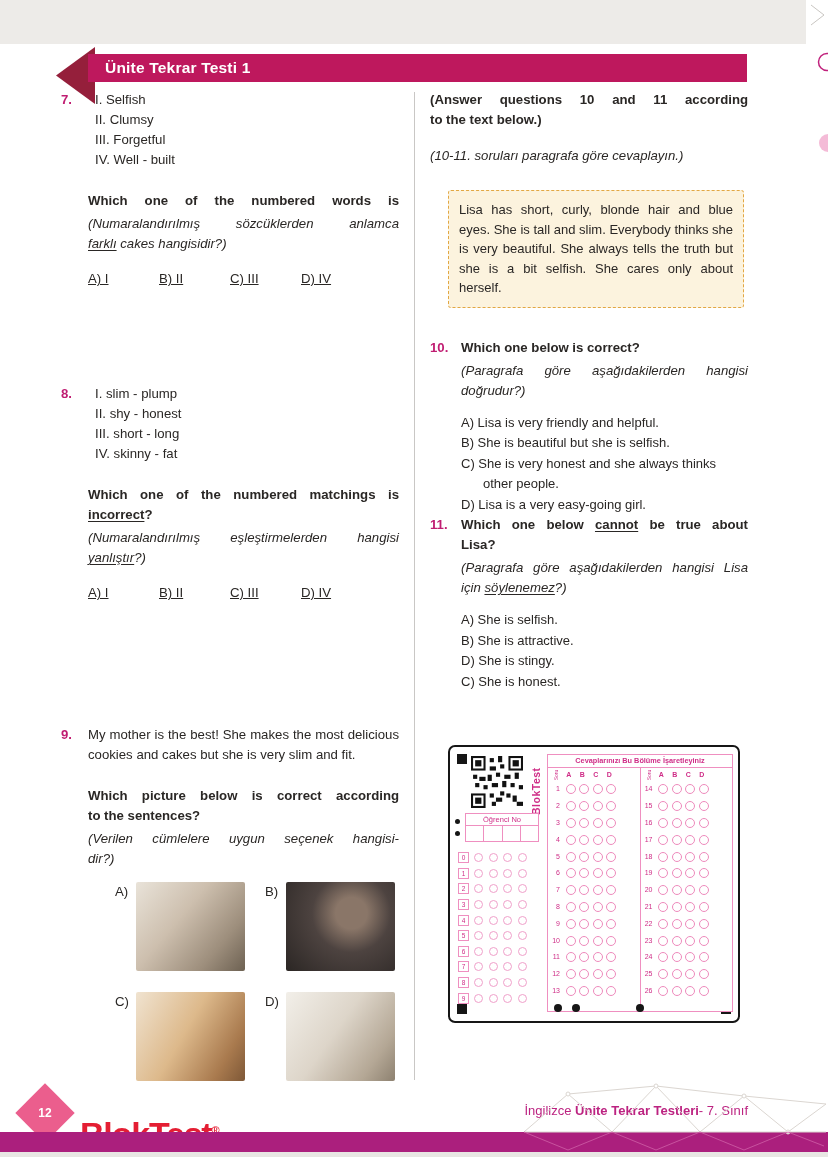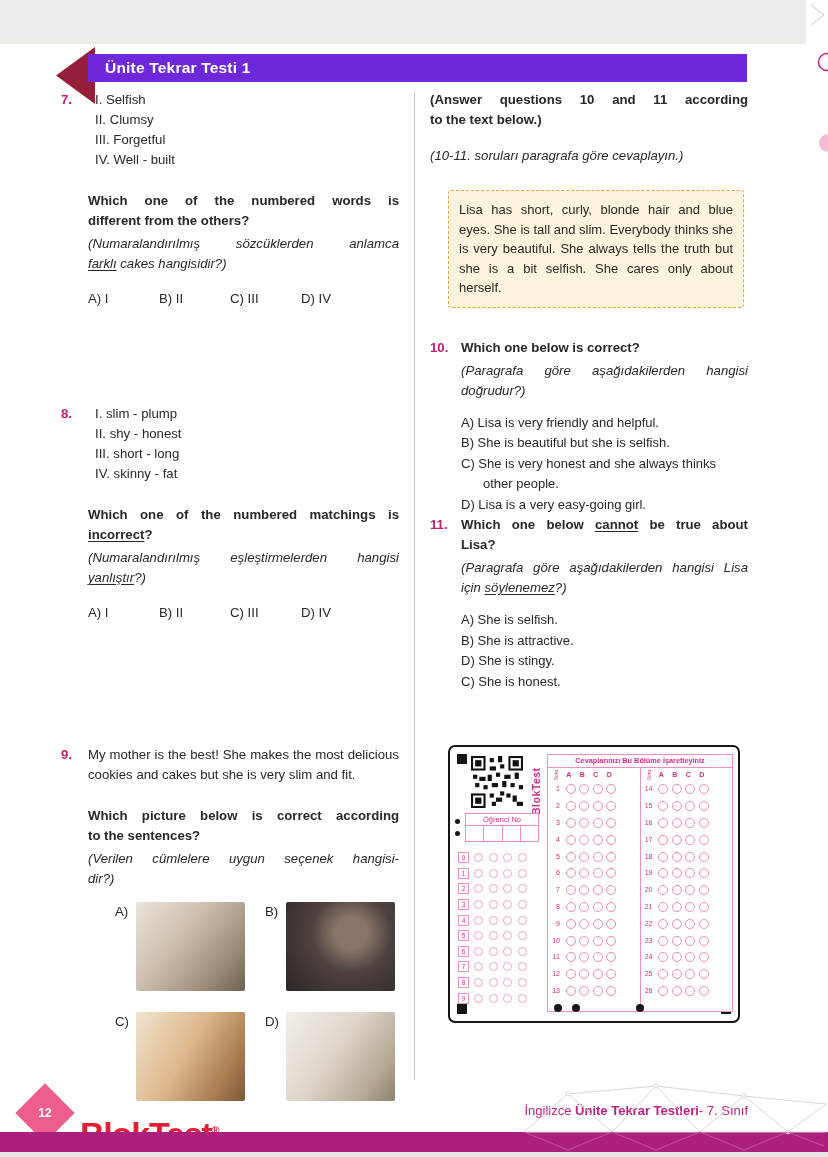--- a/index.html
+++ b/index.html
@@ -5,41 +5,41 @@
   * { margin:0; padding:0; box-sizing:border-box; }
   html,body { background:#d8d7d5; }
   body { font-family:"Liberation Sans", sans-serif; }
   .page { position:relative; width:828px; height:1157px; margin:0 auto; background:#ffffff; overflow:hidden; color:#2a2725; }
   .top-strip { position:absolute; left:0; top:0; right:0; height:44px; background:#edebe8; }
   .side-tab { position:absolute; right:0; top:0; width:22px; height:172px; background:#ffffff; }
   .deco-tr { position:absolute; right:0; top:0; }
 
   
   .header-arrow { position:absolute; left:56px; top:47px; width:39px; height:57px; background:#951f3b; clip-path:polygon(100% 0,100% 100%,0 50%); }
-  .header-bar { position:absolute; left:88px; top:54px; width:659px; height:28px; background:#6d28d9; color:#fff; font-weight:bold; font-size:15.5px; line-height:28px; padding-left:17px; letter-spacing:.2px; }
+  .header-bar { position:absolute; left:88px; top:54px; width:659px; height:28px; background:#be185d; color:#fff; font-weight:bold; font-size:15.5px; line-height:28px; padding-left:17px; letter-spacing:.2px; }
 
   .col-divider { position:absolute; left:414px; top:92px; width:1px; height:988px; background:#c9c7c5; }
 
   
   .col { position:absolute; top:90px; font-size:13.2px; line-height:20px; }
   .left-col { left:88px; width:311px; }
   .right-col { left:430px; width:318px; }
   .question { position:relative; }
   .qnum { position:absolute; left:-27px; top:0; font-weight:bold; color:#c01d72; }
   .right-col .question { padding-left:31px; }
   .right-col .qnum { left:0; }
   .items { padding-left:7px; }
   .num-item { display:block; }
   .qbold { font-weight:bold; margin-top:21px; }
   .qital { font-style:italic; margin-top:3px; }
   .jline { display:block; text-align:justify; text-align-last:justify; }
   .line { display:block; }
   .u { text-decoration:underline; text-underline-offset:2px; }
   .opts-row { display:flex; margin-top:15px; }
-  .opt { display:inline-block; width:71px; }
+  .opt { display:inline-block; width:71px;text-decoration:underline; }
   .qtext { text-align:justify; }
   #q8 { margin-top:95px; }
   #q9 { margin-top:122px; }
 
   
   .pics { margin-top:13px; margin-left:27px; display:grid; grid-template-columns:150px 150px; row-gap:21px; }
   .pic-cell { display:flex; align-items:flex-start; }
   .pic-label { width:21px; flex:none; }
   .photo { width:109px; height:89px; border-radius:2px; }
   .photo-a { background:linear-gradient(130deg,#e9e3d9 0%,#cdbfae 40%,#9d8e7c 75%,#6d6152 100%); }
@@ -123,21 +123,20 @@
     <section class="question" id="q7">
       <span class="qnum">7.</span>
       <div class="items">
           <span class="num-item">I. Selfish</span>
           <span class="num-item">II. Clumsy</span>
           <span class="num-item">III. Forgetful</span>
           <span class="num-item">IV. Well - built</span>
         </div>
       <p class="qbold">
         <span class="jline">Which one of the numbered words is</span>
-        <span class="line">different from the others?</span>
       </p>
       <p class="qital">
         <span class="jline">(Numaralandırılmış sözcüklerden anlamca</span>
         <span class="line"><span class="u">farklı</span><span> cakes hangisidir?)</span></span>
       </p>
       <div class="opts-row">
           <span class="opt">A) I</span>
           <span class="opt">B) II</span>
           <span class="opt">C) III</span>
           <span class="opt">D) IV</span>

